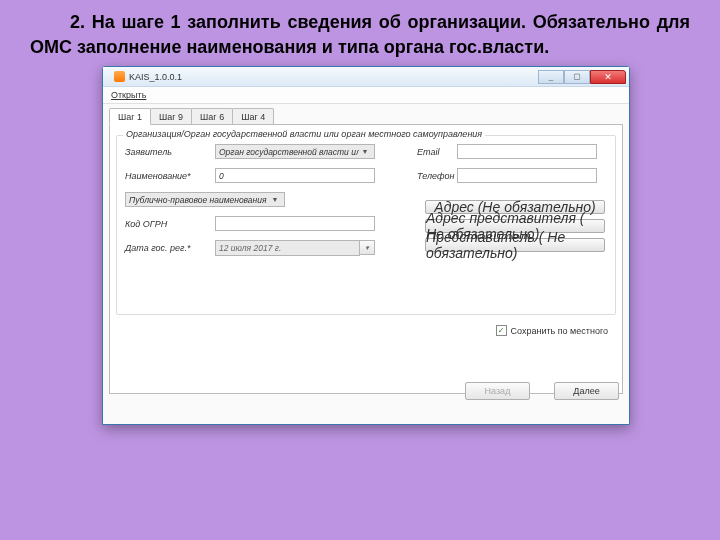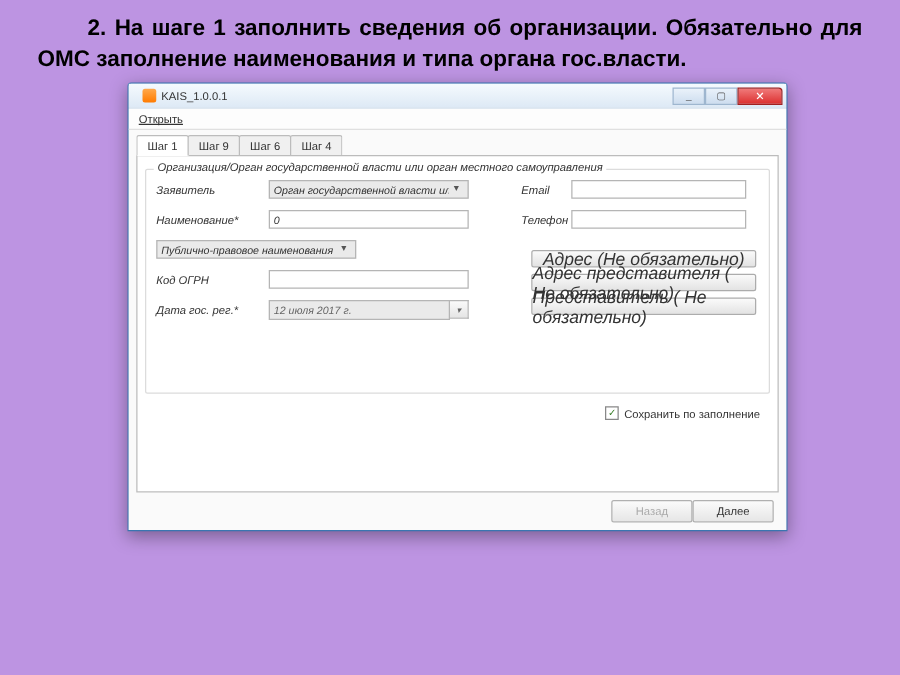--- a/index.html
+++ b/index.html
@@ -137,24 +137,24 @@
       right: 14px;
       top: 200px;
       display: flex;
       align-items: center;
       font-size: 9px;
       color: #333;
     }
     .chk { width: 11px; height: 11px; border: 1px solid #888; margin-right: 4px; background: #fff; display: flex; align-items: center; justify-content: center; font-size: 8px; color: #3a7f2a; }
     .footer-btns {
       position: absolute;
-      bottom: 6px;
+      bottom: 24px;
       right: 10px;
       display: flex;
-      gap: 0;
+      gap: 24px;
       justify-content: flex-end;
     }
     .nav-btn {
       width: 65px; height: 18px;
       border: 1px solid #b0b0b0;
       background: linear-gradient(#fbfbfb,#e6e6e6);
       border-radius: 2px;
       font-size: 9px;
       display: flex; align-items: center; justify-content: center;
       color: #333;
@@ -238,21 +238,21 @@
               <div style="height:8px"></div>
               <div class="side-btn">Адрес (Не обязательно)</div>
               <div class="side-btn">Адрес представителя ( Не обязательно)</div>
               <div class="side-btn">Представитель ( Не обязательно)</div>
             </div>
           </div>
         </div>
 
         <div class="checkbox-row">
           <div class="chk">✓</div>
-          <span>Сохранить по заполнение</span>
+          <span>Сохранить по местного</span>
         </div>
       </div>
 
       <div class="footer-btns">
         <div class="nav-btn disabled">Назад</div>
         <div class="nav-btn">Далее</div>
       </div>
     </div>
   </div>
 </div>

